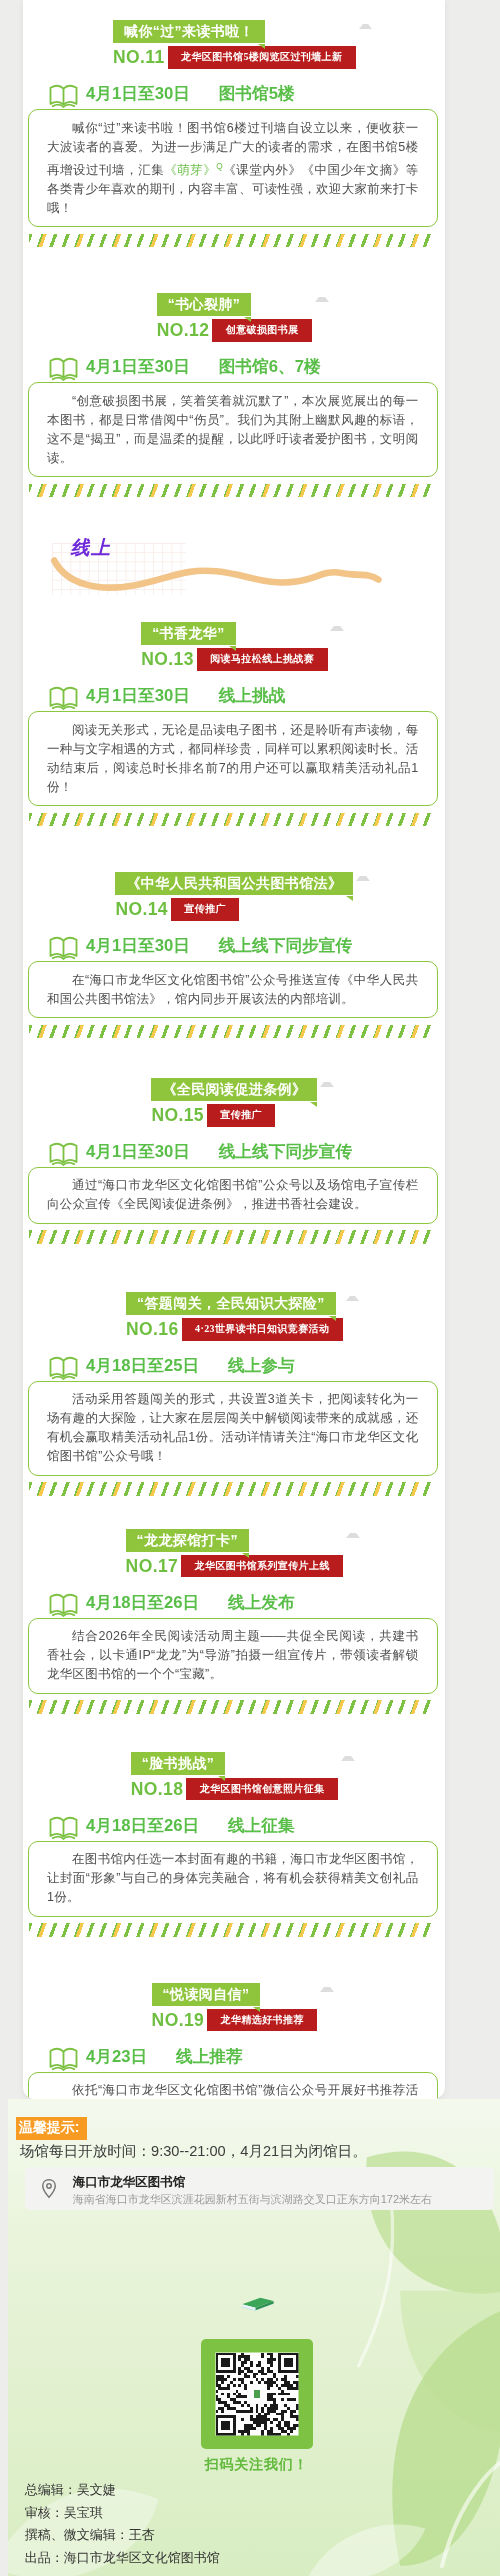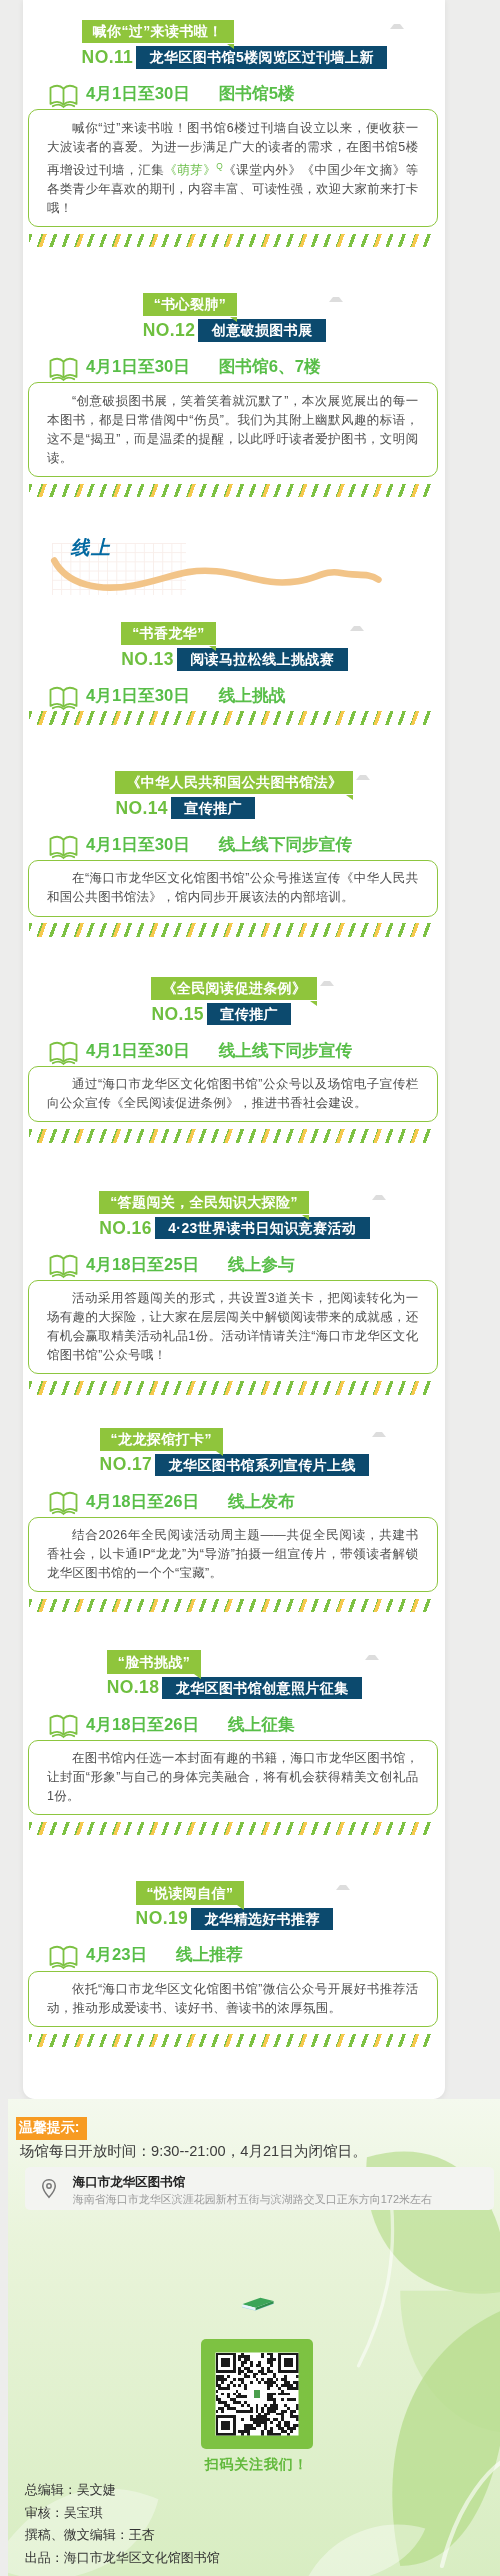--- a/index.html
+++ b/index.html
@@ -28,22 +28,22 @@
     border-top:5.8px solid #8fc53c;border-left:7.5px solid transparent;
   }
   .badge-caret{
     position:absolute;top:-1.7px;right:-16.7px;width:5.8px;height:5.8px;
     border-left:4.2px solid transparent;border-right:4.2px solid transparent;
     border-bottom:5px solid #d4d4d4;opacity:.8;
   }
   .no-row{display:flex;align-items:center;gap:3px;margin-top:3px;}
   .no-label{color:#6ebf3f;font-weight:bold;font-size:17.5px;letter-spacing:0.4px;}
   .tag{
-    background:#0c4a6e;color:#fff;font-weight:bold;font-size:14px;
-    line-height:12.5px;padding:5px 13.4px 5px 13.4px;letter-spacing:0.4px;white-space:nowrap;
+    background:#b91c1c;color:#fff;font-weight:bold;font-size:10px;
+    line-height:12.5px;padding:5px 13.4px 5px 13.4px;letter-spacing:0.4px;white-space:nowrap;font-family:Liberation Serif, serif;
   }
   .date-row{
     display:flex;align-items:center;gap:6.7px;
     margin:0 0 4.2px 25px;color:#58be48;font-weight:bold;font-size:16.7px;
     position:relative;z-index:2;
   }
   .mode-text{margin-left:22px;}
   .book-icon{display:inline-block;width:31px;height:26px;margin-bottom:-6.7px;}
   .body-box{
     border:1.7px solid #8dc63f;border-radius:10px;background:#fff;
@@ -74,21 +74,21 @@
   
   .online-divider{position:relative;height:67px;margin-top:38px;}
   .online-divider::before{
     content:"";position:absolute;left:29px;top:8.3px;width:134px;height:52px;
     background:
       linear-gradient(#e9c9bd 0.8px,transparent 0.8px),
       linear-gradient(90deg,#e9c9bd 0.8px,transparent 0.8px);
     background-size:9.2px 9.2px;opacity:.3;
   }
   .online-label{
-    position:absolute;left:47px;top:0;color:#0369a1;
+    position:absolute;left:47px;top:0;color:#6d28d9;
     font-size:19px;font-weight:bold;font-style:italic;letter-spacing:1.7px;
   }
   .online-wave{position:absolute;left:23.4px;top:14px;}
   
   .bottom{
     position:absolute;left:8px;top:2099px;width:497px;height:477px;
     background:linear-gradient(180deg,#f4f9ee 0%,#e9f4da 30%,#d8edc2 100%);
     overflow:hidden;
   }
   .leaves{position:absolute;left:0;top:0;}
@@ -198,20 +198,23 @@
     <div class="date-row">
       <span class="book-icon">
         <svg width="31" height="26" viewBox="0 0 40 34">
           <path d="M3,5 C10,1 16,2 20,6 C24,2 30,1 37,5 L37,26 C30,22 24,23 20,27 C16,23 10,22 3,26 Z" fill="#ffffff" stroke="#7cc142" stroke-width="2.4" stroke-linejoin="round"></path>
           <path d="M20,6 L20,27" stroke="#7cc142" stroke-width="2.4"></path>
           <path d="M6,29 C12,26 17,27 20,30 C23,27 28,26 34,29" fill="none" stroke="#7cc142" stroke-width="2.4" stroke-linecap="round"></path>
         </svg>
       </span>
       <span class="date-text">4月1日至30日</span>
       <span class="mode-text">线上挑战</span>
+    </div>
+    <div class="body-box">
+      <p class="body-text"><span>阅读无关形式，无论是品读电子图书，还是聆听有声读物，每一种与文字相遇的方式，都同样珍贵，同样可以累积阅读时长。活动结束后，阅读总时长排名前7的用户还可以赢取精美活动礼品1份！</span></p>
     </div>
     <div class="slashes"></div>
   </section>
 
   <section class="section">
     <div class="badge-group">
       <span class="badge-title">《中华人民共和国公共图书馆法》<i class="tail"></i></span>
       <i class="badge-caret"></i>
       <div class="no-row">
         <span class="no-label">NO.14</span>

